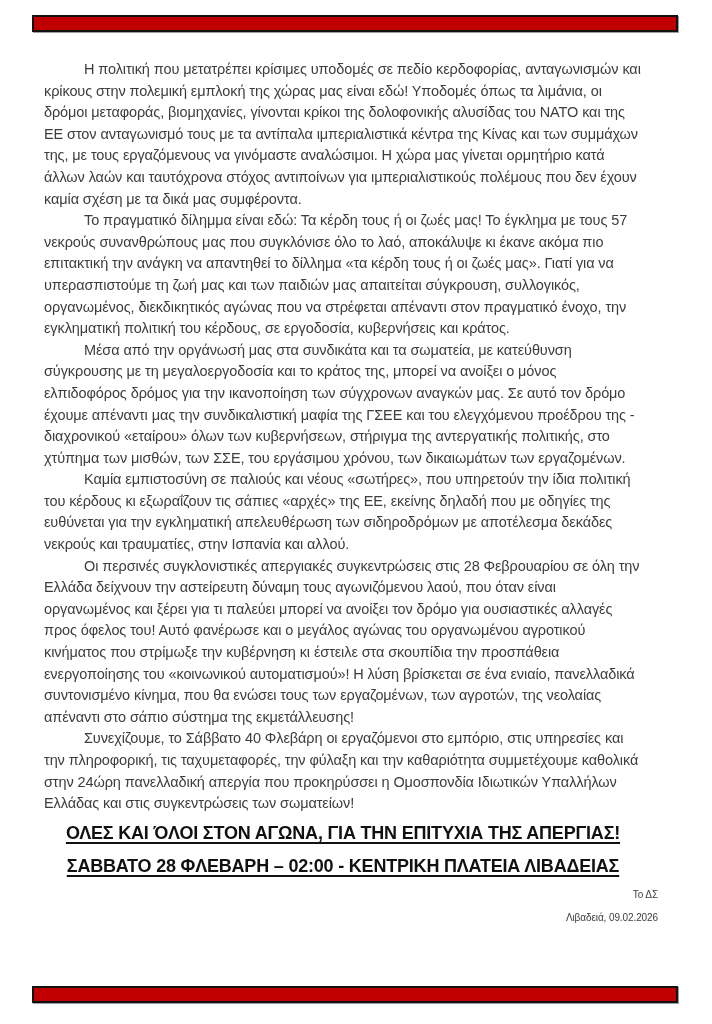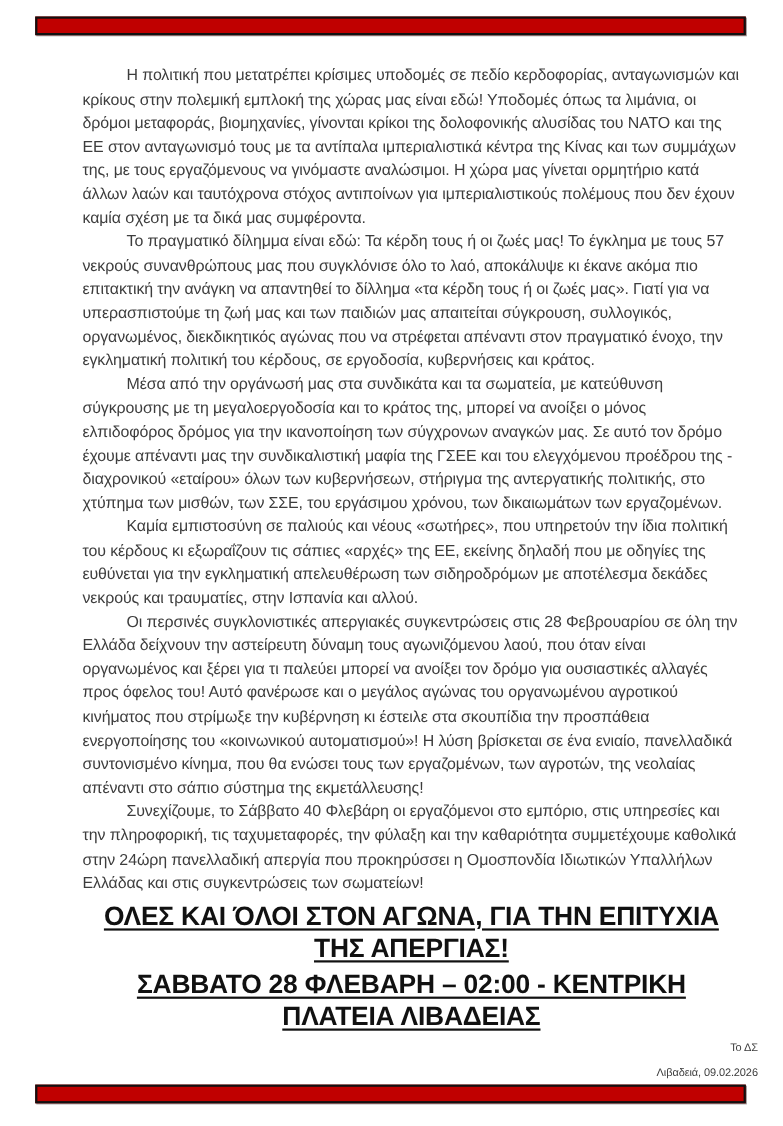--- a/index.html
+++ b/index.html
@@ -19,37 +19,37 @@
     height: 17px;
     background: #C00000;
     border: 2px solid #111111;
     box-shadow: 1px 1px 0 #9e9e9e;
   }
   .red-bar.top { top: 15px; }
   .red-bar.bottom { top: 986px; }
   .content {
     position: absolute;
     top: 59px;
-    left: 75px;
+    left: 44px;
     width: 598px;
     color: #3d3d3d;
     font-size: 14.5px;
     line-height: 21.6px;
     letter-spacing: -0.1px;
     text-align: left;
   }
   .content p.body-para {
     text-indent: 40px;
   }
   .headline {
     margin-top: 4px;
     text-align: center;
     color: #111111;
     font-weight: bold;
-    font-size: 24px;
+    font-size: 18px;
     line-height: 29px;
     letter-spacing: -0.2px;
   }
   .headline .u {
     text-decoration: underline;
     text-decoration-thickness: 1.5px;
     text-underline-offset: 3px;
   }
   .sig {
     text-align: right;

